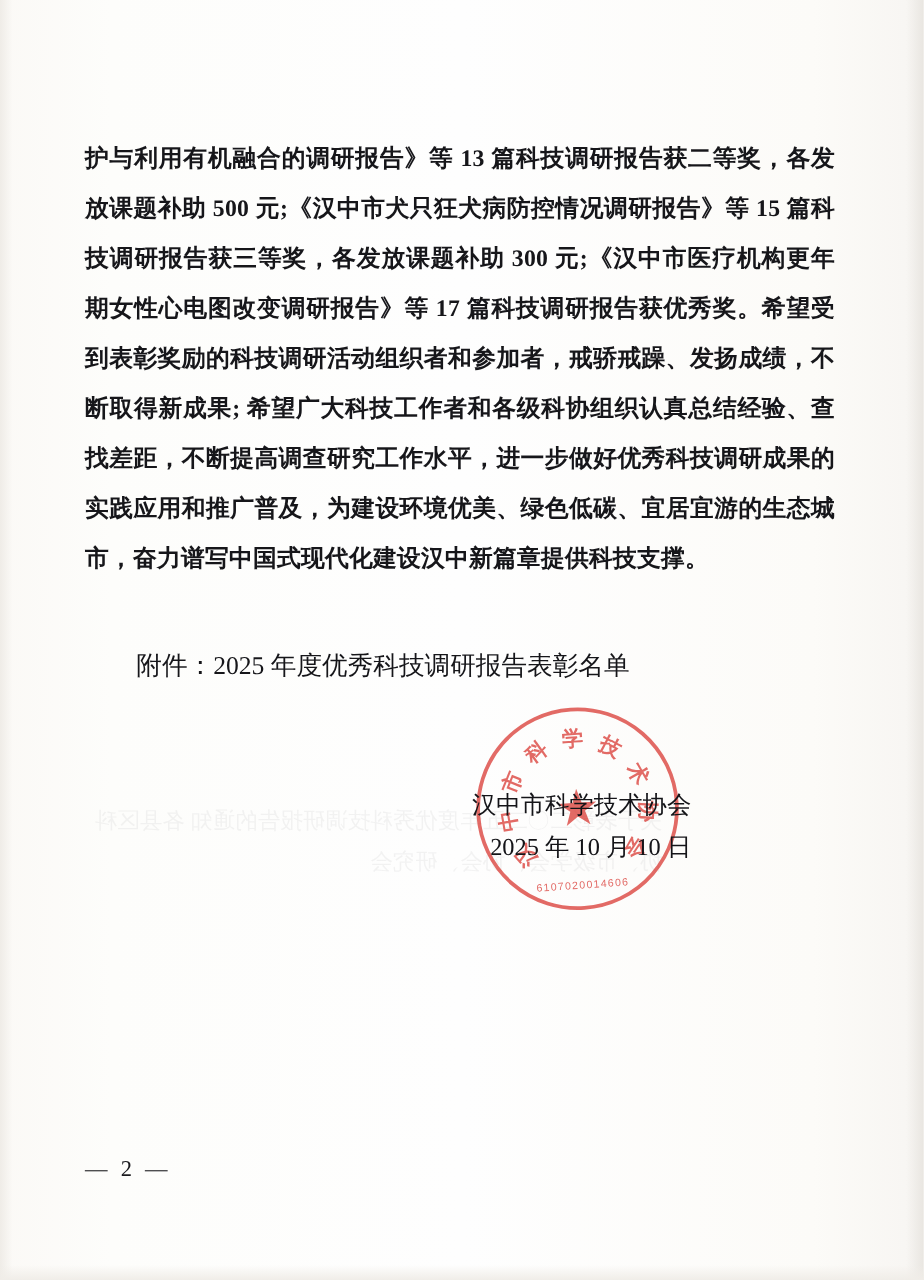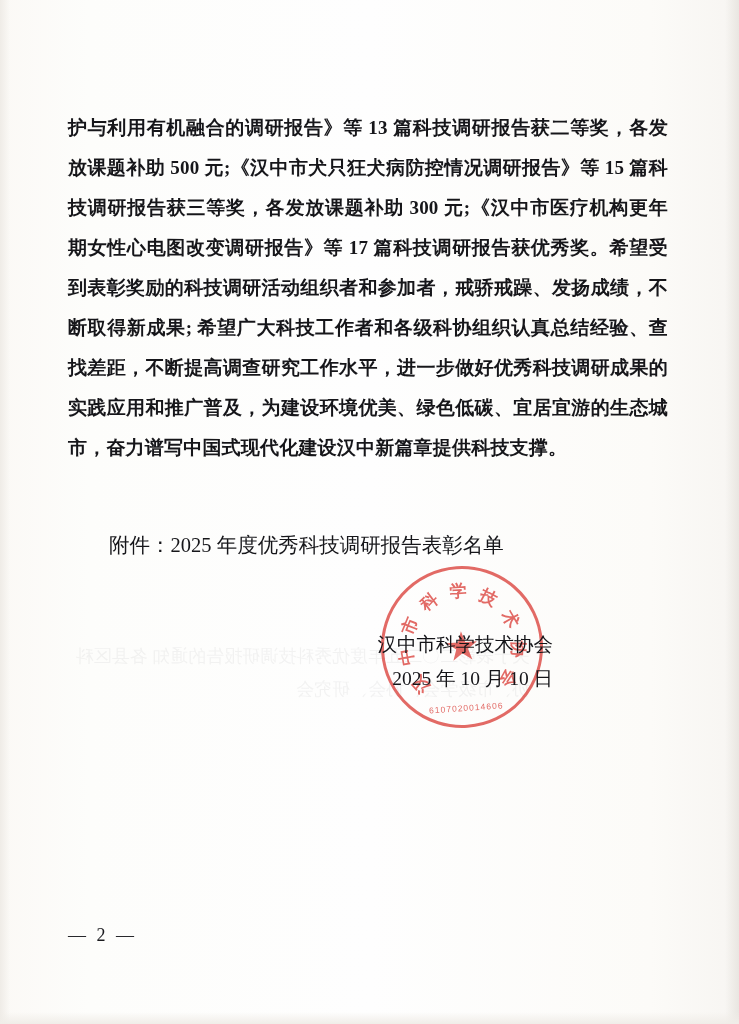--- a/index.html
+++ b/index.html
@@ -55,21 +55,20 @@
   }
   .attachment {
     position: absolute;
     left: 68px;
     top: 515px;
     width: 600px;
     font-size: 20.5px;
     line-height: 36px;
     color: #16161a;
     text-indent: 2em;
-    margin-top: 12px;
   }
 
   .signature {
     position: absolute;
     right: 186px;
     top: 628px;
     text-align: right;
     font-size: 19.5px;
     line-height: 34px;
     color: #141418;

